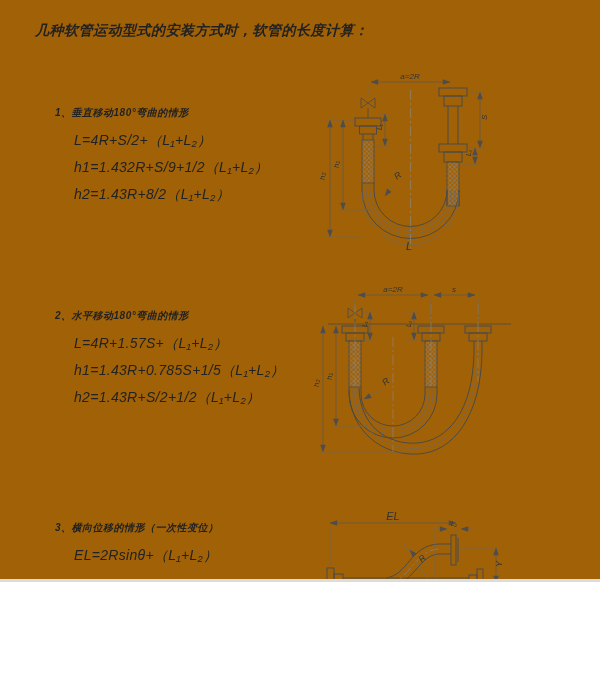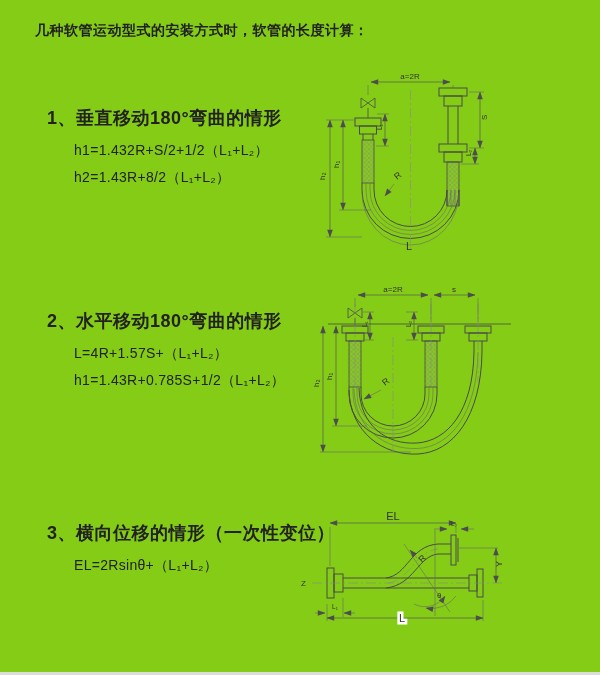--- a/index.html
+++ b/index.html
@@ -1,24 +1,25 @@
 <!DOCTYPE html>
 <html><head>
 <meta charset="utf-8">
 <style>
   html,body{margin:0;padding:0;background:#ffffff;}
   .page{
-    position:relative;width:600px;height:675px;background:#84cc16;
+    position:relative;width:600px;height:582px;background:#a16207;
     font-family:"Liberation Sans","DejaVu Sans",sans-serif;color:#222;
     overflow:hidden;
+    font-style:italic;
   }
   .page-edge{position:absolute;left:0;bottom:0;width:600px;height:3px;background:#dcdcda;}
   .title{position:absolute;left:35px;top:22px;font-size:14px;font-weight:600;letter-spacing:.5px;}
   .section{position:absolute;left:47px;}
-  .sec-heading{font-size:18px;font-weight:600;margin:0 0 11px 0;letter-spacing:.5px;}
+  .sec-heading{font-size:10px;font-weight:600;margin:0 0 11px 8px;letter-spacing:.5px;}
   .formula{font-size:14px;line-height:19px;margin:0 0 8px 27px;letter-spacing:.3px;white-space:nowrap;}
   svg.diagram{position:absolute;}
   .ln{stroke:#4a4a4a;stroke-width:1;fill:none;}
   .ln2{stroke:#4a4a4a;stroke-width:.8;fill:none;}
   .thin{stroke:#6a6a6a;stroke-width:.6;fill:none;}
   .dim{stroke:#585858;stroke-width:.7;fill:none;}
   .cl{stroke:#8a8a8a;stroke-width:.6;fill:none;stroke-dasharray:10 3 2 3;}
   .braidrect{fill:url(#braid);stroke:#4a4a4a;stroke-width:.8;}
   svg text{fill:#333;font-size:8px;font-family:"Liberation Sans","DejaVu Sans",sans-serif;}
   .lbl-sm{font-size:6.5px;}
@@ -39,28 +40,30 @@
       <pattern id="braid" width="4.5" height="4.5" patternUnits="userSpaceOnUse">
         <path d="M0,4.5 L4.5,0 M0,0 L4.5,4.5" stroke="#8a8a8a" stroke-width="0.55"></path>
       </pattern>
     </defs>
   </svg>
 
   <div class="title">几种软管运动型式的安装方式时，软管的长度计算：</div>
 
   <div class="section" style="top:106px;">
     <p class="sec-heading">1、垂直移动180°弯曲的情形</p>
-    <p class="formula">h1=1.432R+S/2+1/2（L₁+L₂）</p>
+    <p class="formula">L=4R+S/2+（L₁+L₂）</p>
+    <p class="formula">h1=1.432R+S/9+1/2（L₁+L₂）</p>
     <p class="formula">h2=1.43R+8/2（L₁+L₂）</p>
   </div>
 
   <div class="section" style="top:309px;">
     <p class="sec-heading">2、水平移动180°弯曲的情形</p>
     <p class="formula">L=4R+1.57S+（L₁+L₂）</p>
-    <p class="formula">h1=1.43R+0.785S+1/2（L₁+L₂）</p>
+    <p class="formula">h1=1.43R+0.785S+1/5（L₁+L₂）</p>
+    <p class="formula">h2=1.43R+S/2+1/2（L₁+L₂）</p>
   </div>
 
   <div class="section" style="top:521px;">
     <p class="sec-heading">3、横向位移的情形（一次性变位）</p>
     <p class="formula">EL=2Rsinθ+（L₁+L₂）</p>
   </div>
 
   <svg class="diagram" style="left:315px;top:68px;" width="275" height="195" viewBox="0 0 275 195">
     <g>
       <path class="ln2" d="M46,30 L60,40 M46,40 L60,30 M46,30 V40 M60,30 V40"></path>

